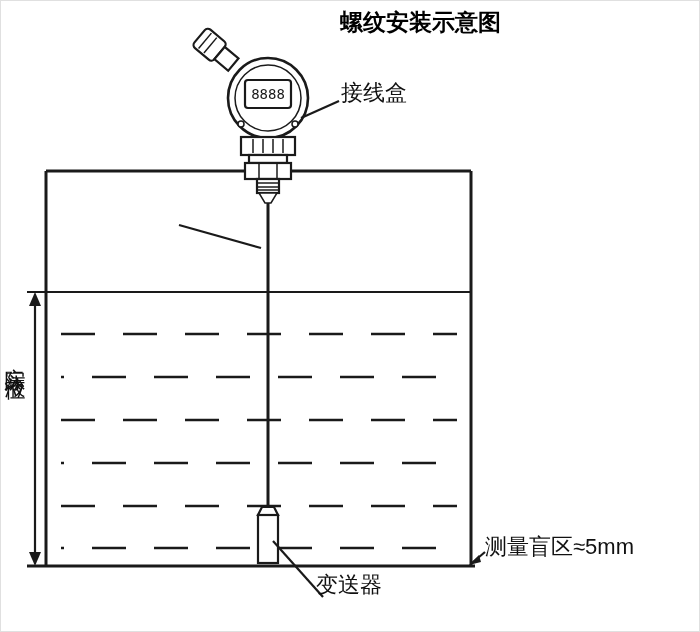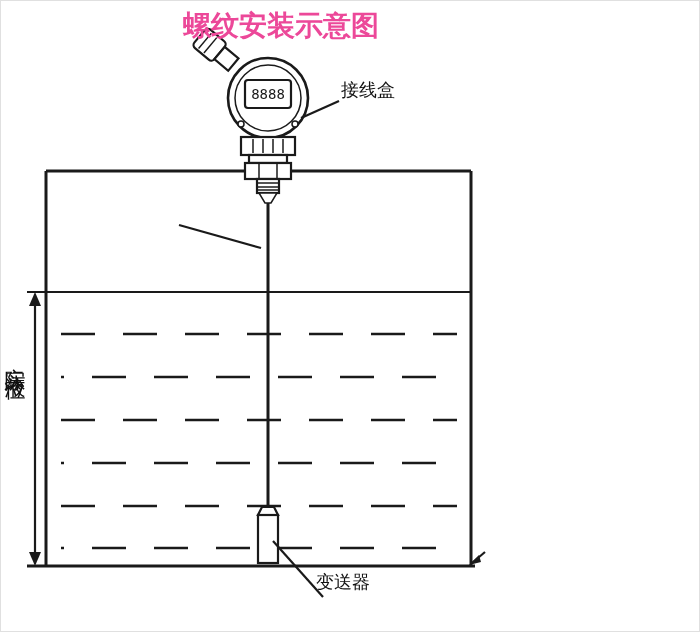--- a/index.html
+++ b/index.html
@@ -1,20 +1,20 @@
 <!DOCTYPE html>
 <html><head>
 <meta charset="utf-8">
 <style>
   html,body{margin:0;padding:0;background:#fff;}
   body{font-family:"Liberation Sans", sans-serif;}
   #stage{position:relative;width:700px;height:632px;background:#ffffff;border:1px solid #e0e0e0;box-sizing:border-box;overflow:hidden;}
   #stage svg{position:absolute;left:0;top:0;}
-  .label{position:absolute;color:#111;font-size:18px;white-space:nowrap;line-height:1.1;}
-  .title{position:absolute;left:60px;top:6px;width:440px;text-align:center;font-size:28px;font-weight:600;color:#ec4899;}
+  .label{position:absolute;color:#111;font-size:22px;white-space:nowrap;line-height:1.1;}
+  .title{position:absolute;left:60px;top:6px;width:440px;text-align:right;font-size:23px;font-weight:600;color:#000000;}
   .vert{writing-mode:vertical-rl;text-orientation:upright;letter-spacing:4px;font-size:21px;}
   
   .ln{stroke:#1a1a1a;fill:none;stroke-linecap:butt;}
   .thick{stroke-width:3;}
   .med{stroke-width:2.2;}
   .thin{stroke-width:1.5;}
   .fillw{fill:#ffffff;stroke:#1a1a1a;}
   .dash{stroke:#1a1a1a;stroke-width:2.5;stroke-dasharray:34 28;}
   .off{stroke-dashoffset:31;}
   .arrow{fill:#1a1a1a;stroke:none;}
@@ -109,16 +109,17 @@
     </g>
   </svg>
 
   <div class="title">螺纹安装示意图</div>
 
   <div class="label" style="left:340px;top:80px;">接线盒</div>
 
 
   <div class="label vert" style="left:3px;top:350px;">实际液位</div>
 
+  <div class="label" style="left:484px;top:534px;">测量盲区≈5mm</div>
 
   <div class="label" style="left:315px;top:572px;">变送器</div>
 
 </div>
 
 </body></html>

